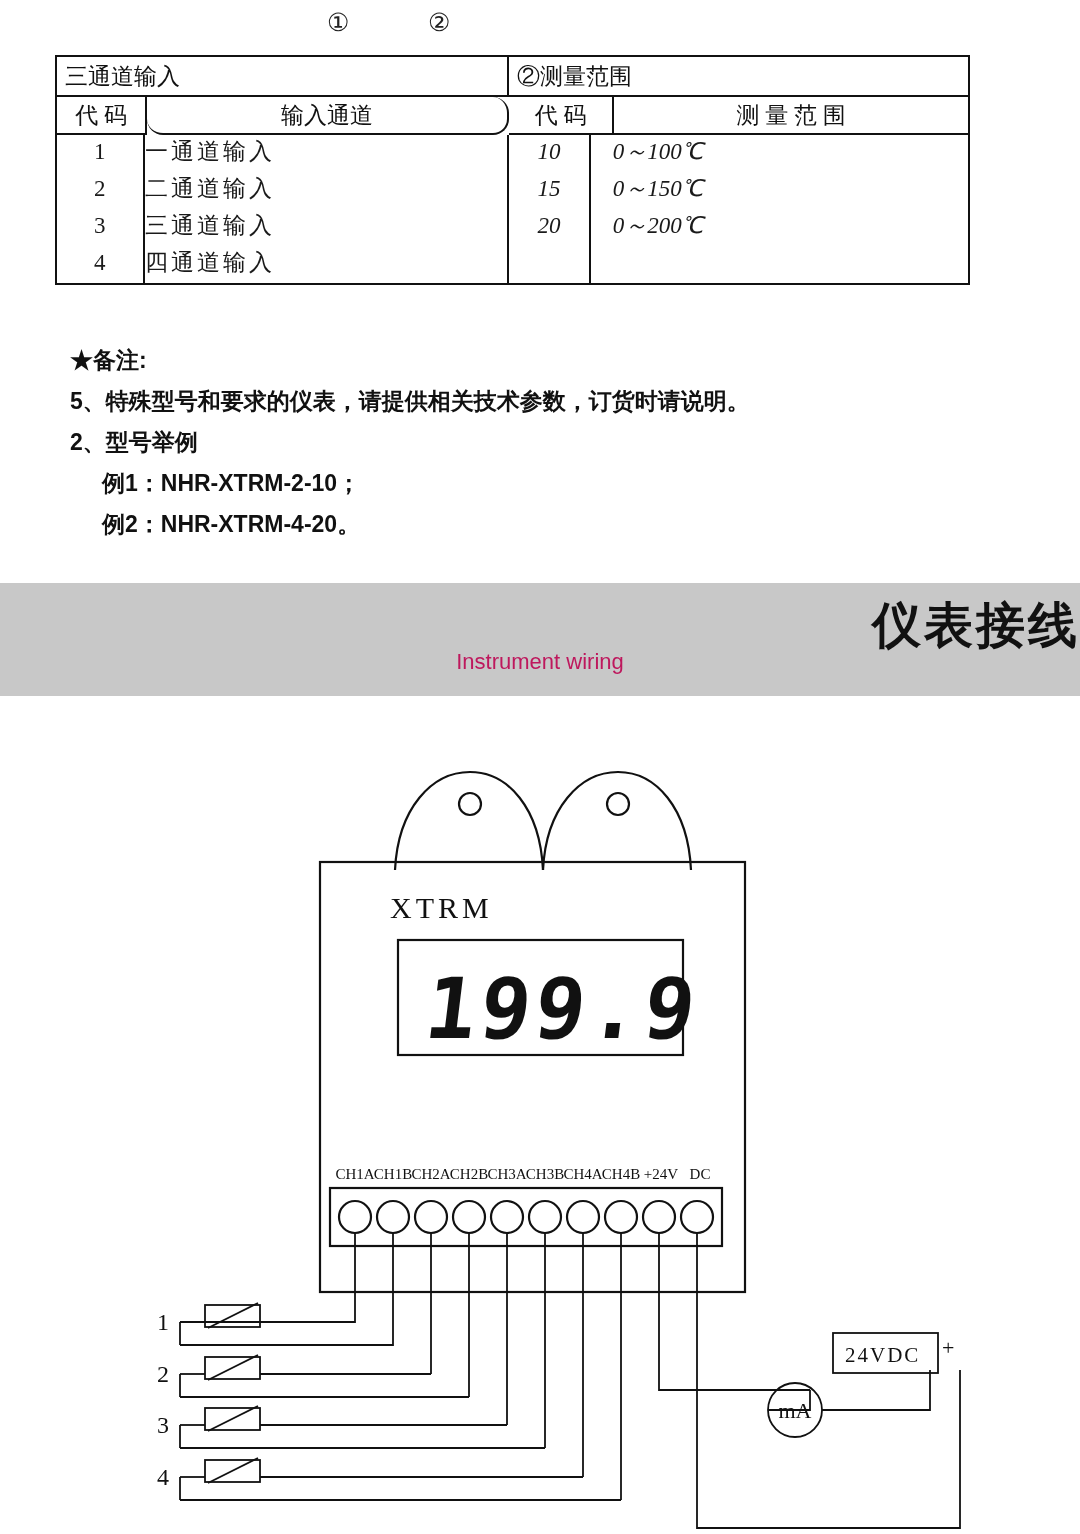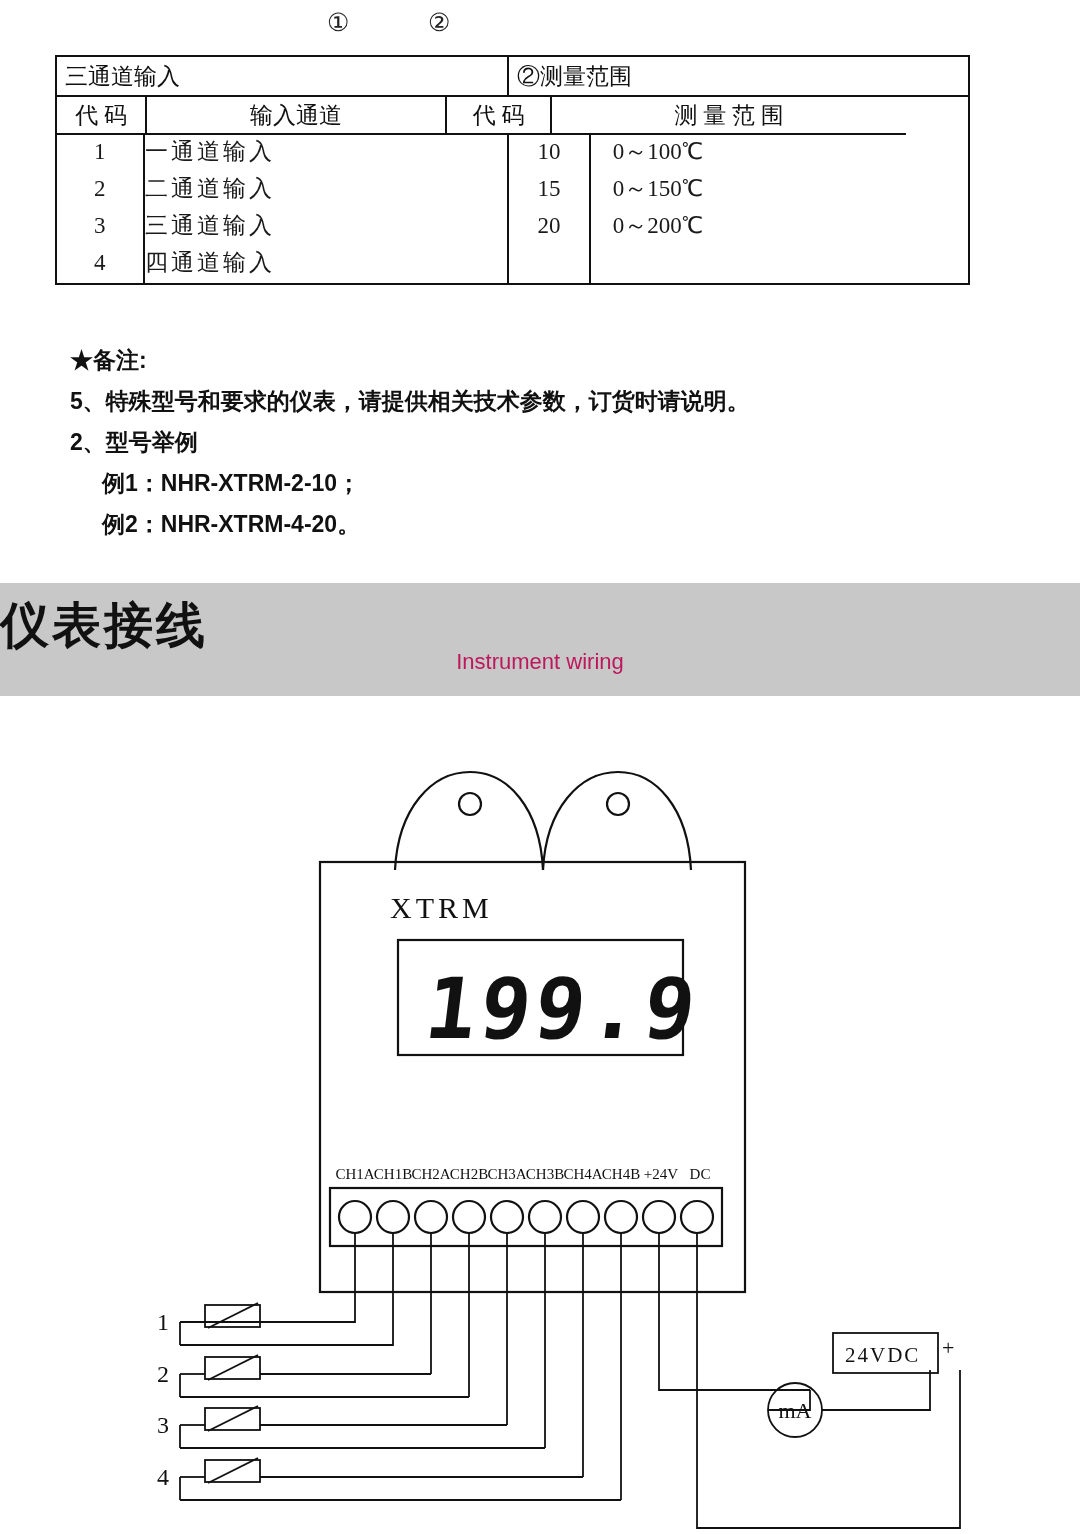--- a/index.html
+++ b/index.html
@@ -59,32 +59,33 @@
     line-height: 32px;
   }
   .sub-row .tcell {
     border-bottom: 2px solid #111;
     height: 38px;
     line-height: 30px;
     text-align: center;
   }
   .c-left   { width: 452px; border-right: 2px solid #111; }
   .c-code   { width: 90px;  border-right: 2px solid #111; }
-  .c-name   { width: 300px; border-right: 2px solid #111; }
+  .c-name   { width: 362px; border-right: 2px solid #111; border-radius: 16px; }
   .c-code2  { width: 105px; border-right: 2px solid #111; }
   .c-range  { width: 354px; }
   .body-wrap { display: flex; }
   .body-left {
     width: 452px;
     border-right: 2px solid #111;
     box-sizing: border-box;
   }
   .body-right {
     width: 366px;
     box-sizing: border-box;
+    font-style: italic;
   }
   .body-left .r, .body-right .r { display: flex; }
   .body-left .r .cc {
     width: 88px;
     border-right: 2px solid #111;
     box-sizing: border-box;
     text-align: center;
     font-size: 23px;
     height: 37px;
     line-height: 34px;
@@ -140,21 +141,21 @@
     left: 0;
     top: 583px;
     width: 1080px;
     height: 113px;
     background: #c8c8c8;
   }
   .band .cn {
     position: absolute;
     width: 100%;
     top: 10px;
-    text-align: left;
+    text-align: right;
     font-size: 49px;
     font-weight: bold;
     letter-spacing: 3px;
     color: #111;
     font-family: Liberation Serif, serif;
   }
   .band .en {
     position: absolute;
     width: 100%;
     top: 66px;

